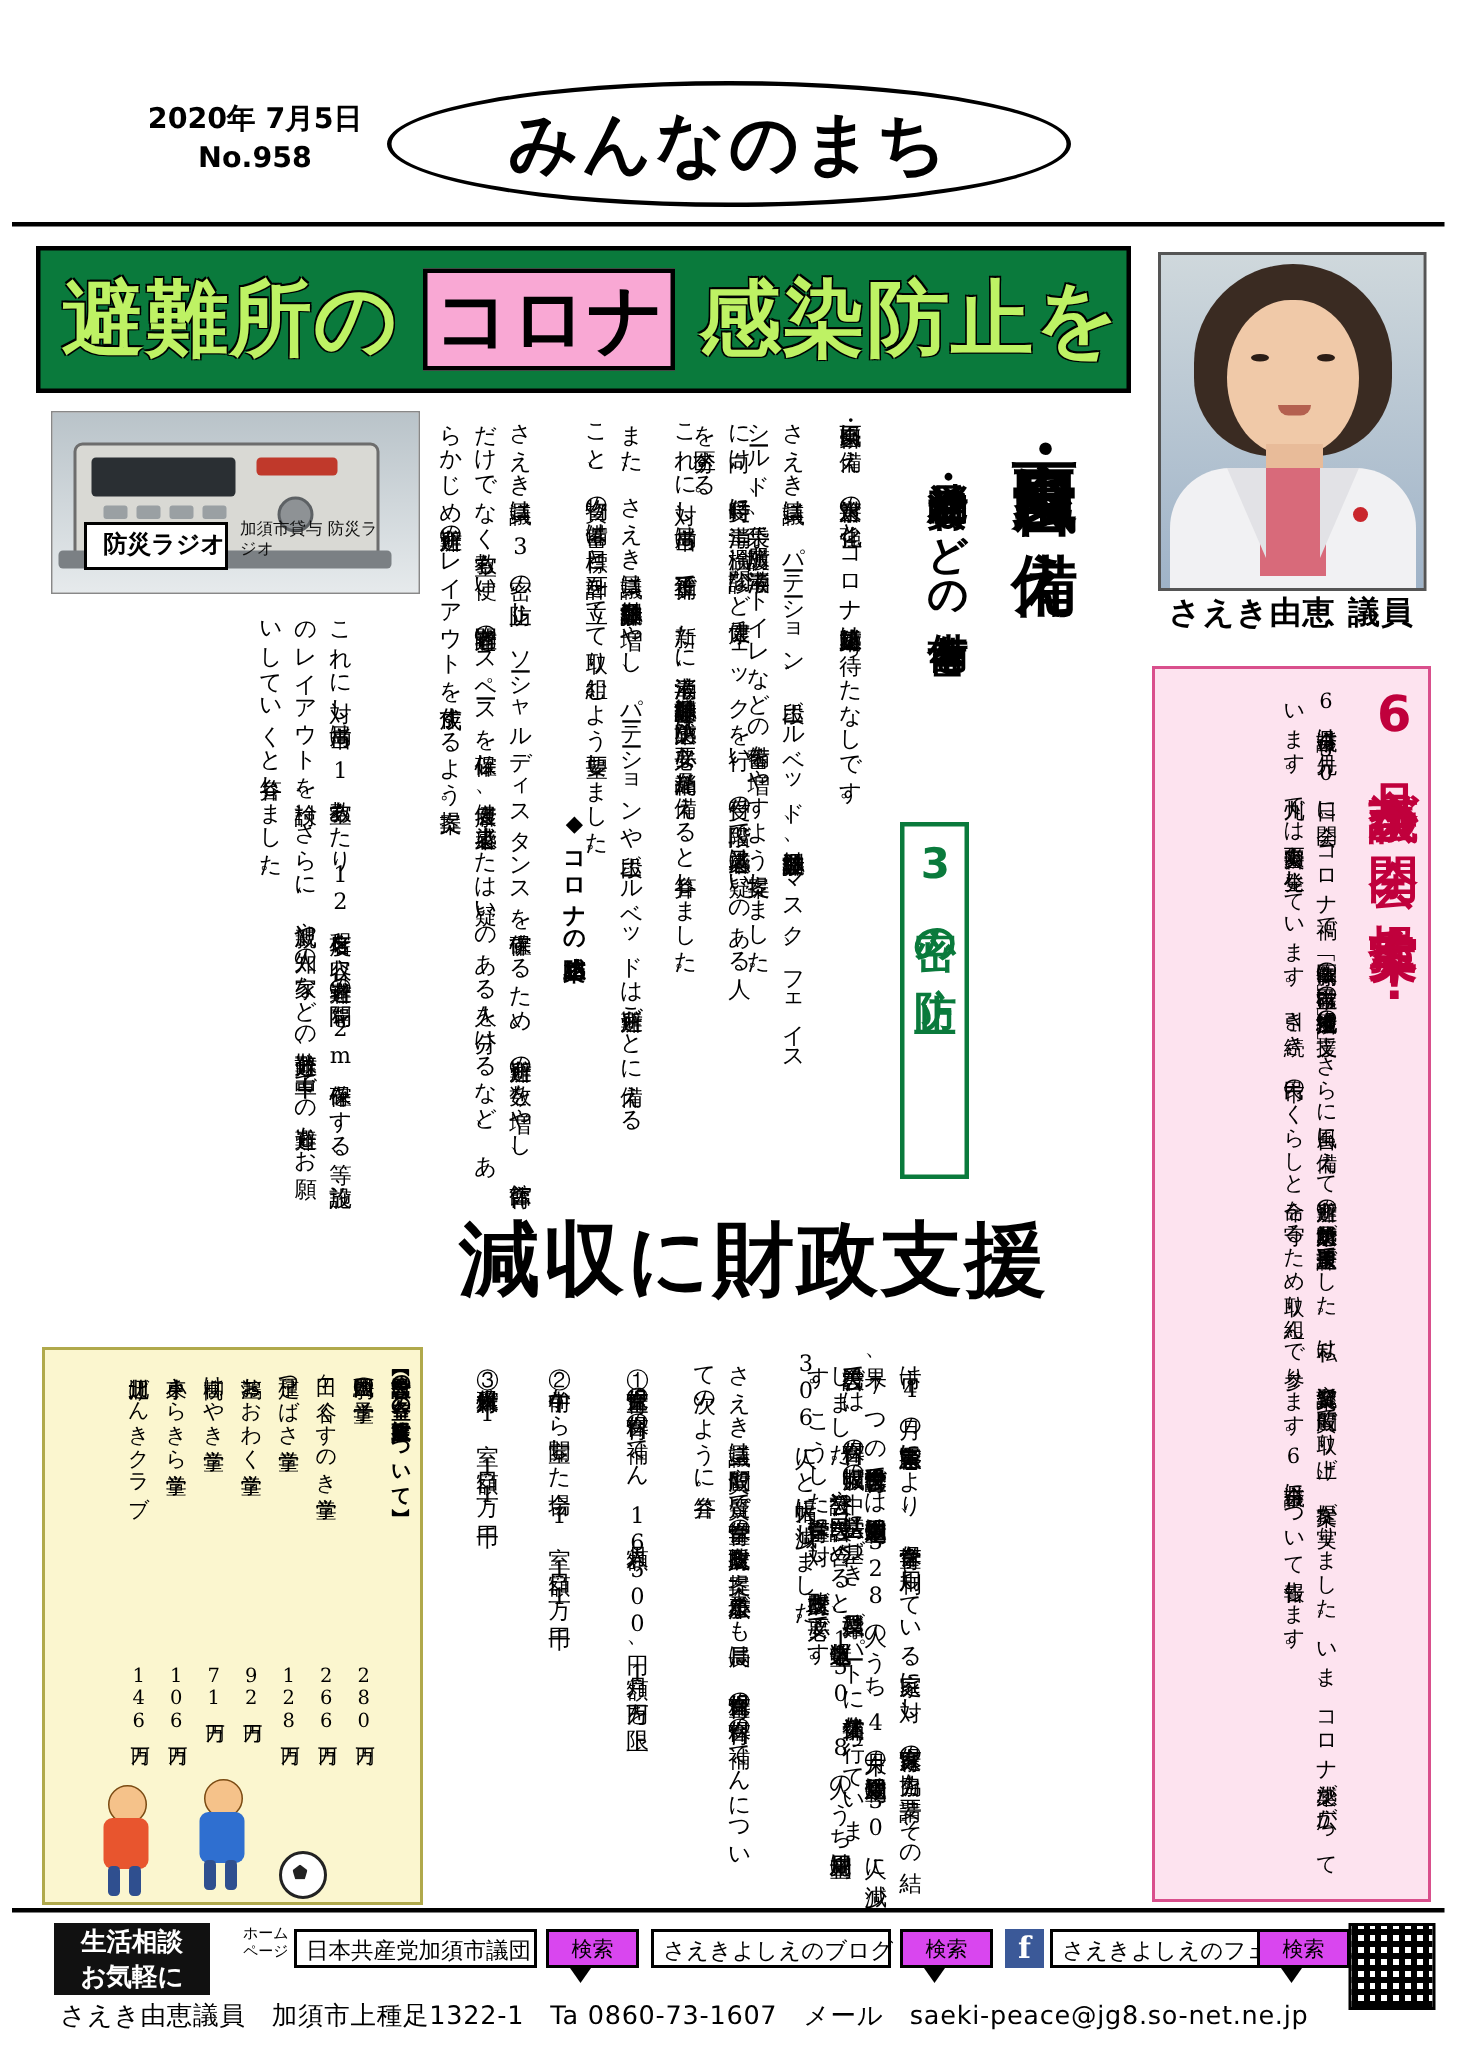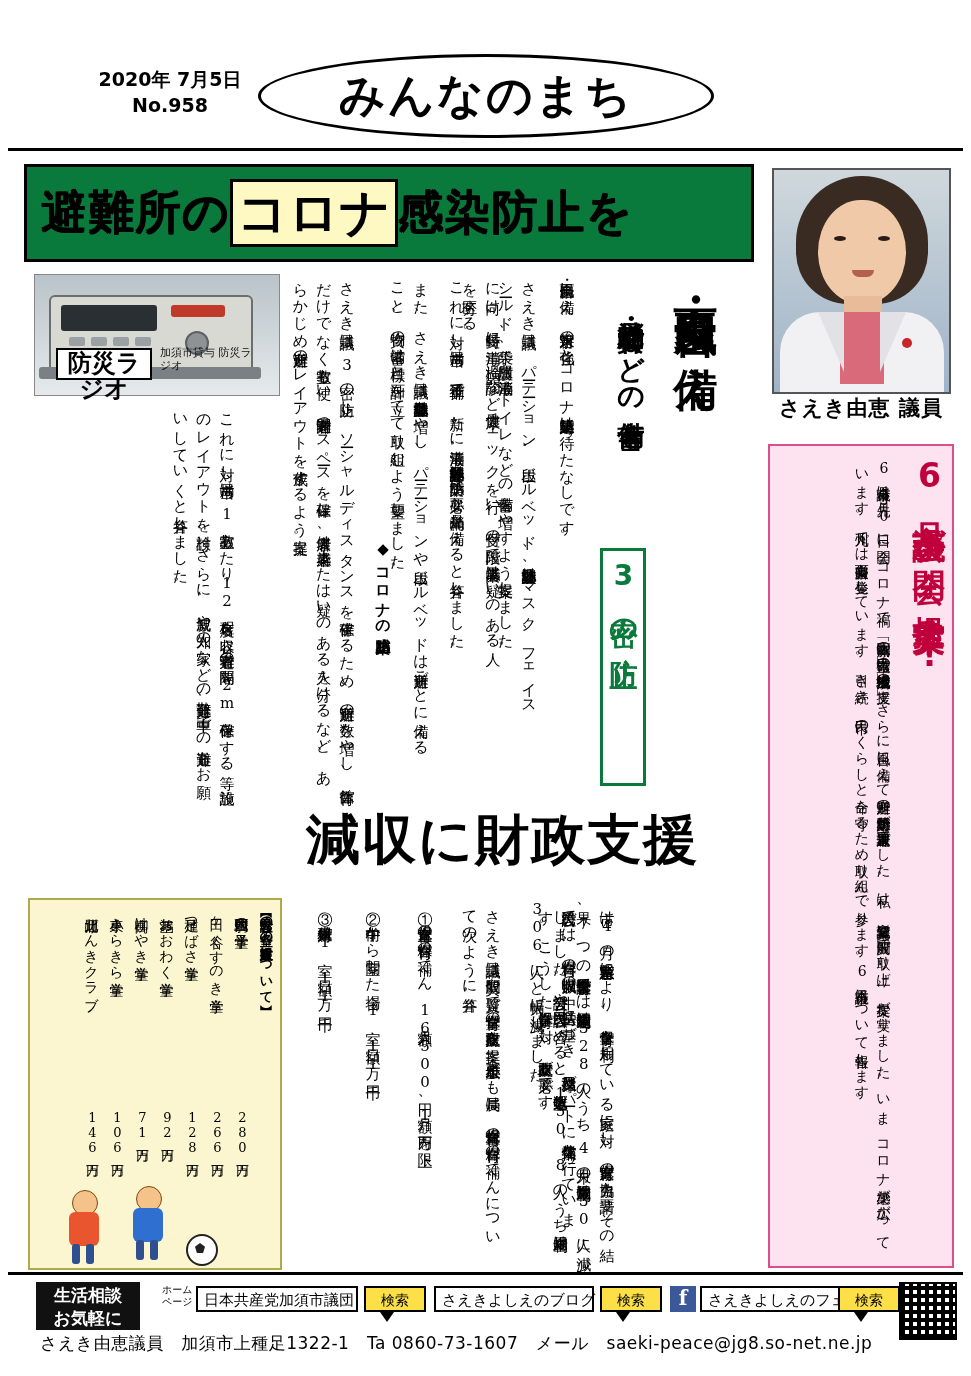--- a/index.html
+++ b/index.html
@@ -26,25 +26,25 @@
   .publisher{position:absolute;right:18px;top:64px;text-align:right;font-size:17px;line-height:26px;}
 
   .rule-top{position:absolute;left:8px;top:148px;width:955px;height:3px;background:#000;}
 
   
   .head1{
     position:absolute;left:24px;top:164px;width:730px;height:98px;
     background:#0a7a3c;border:3px solid #000;
     display:flex;align-items:center;padding-left:14px;box-sizing:border-box;
   }
-  .head1 .w{color:#000000;font-size:46px;font-weight:normal;letter-spacing:1px;
+  .head1 .w{color:#bef264;font-size:55px;font-weight:bold;letter-spacing:1px;
      text-shadow:-1px -1px 0 #000,1px -1px 0 #000,-1px 1px 0 #000,1px 1px 0 #000;}
   .head1 .boxed{
-     display:inline-block;background:#fef9c3;color:#000;border:3px solid #000;
-     font-size:50px;font-weight:bold;padding:0 4px;margin:0 0;line-height:62px;text-shadow:none;
+     display:inline-block;background:#f9a8d4;color:#000;border:3px solid #000;
+     font-size:50px;font-weight:bold;padding:0 4px;margin:0 16px;line-height:62px;text-shadow:none;
   }
 
   
   .person-photo{
     position:absolute;left:772px;top:168px;width:175px;height:222px;
     border:2px solid #555;overflow:hidden;
     background:linear-gradient(#cfd8dc,#9fb3c8);
   }
   .pp-hair{position:absolute;left:22px;top:6px;width:132px;height:128px;border-radius:66px 66px 52px 52px;background:#3a2b22;}
   .pp-face{position:absolute;left:44px;top:30px;width:88px;height:104px;border-radius:44px/54px;background:#f0c9a8;}
@@ -65,21 +65,21 @@
     background:linear-gradient(#b9c3c9,#e6eaec);overflow:hidden;
   }
   .rp-body{position:absolute;left:14px;top:20px;width:200px;height:74px;background:#d9d9d4;border:2px solid #6d6d6d;border-radius:6px;}
   .rp-screen{position:absolute;left:26px;top:30px;width:96px;height:26px;background:#2a2f33;border-radius:3px;}
   .rp-red{position:absolute;left:136px;top:30px;width:54px;height:12px;background:#c0392b;border-radius:3px;}
   .rp-knob{position:absolute;left:150px;top:56px;width:20px;height:20px;border-radius:50%;background:#8e9295;border:2px solid #5d6164;}
   .rp-btn{position:absolute;top:62px;width:16px;height:9px;background:#9aa0a3;border-radius:2px;}
   .rp-base{position:absolute;left:4px;top:92px;width:222px;height:12px;background:#7b8084;border-radius:3px;}
   .radio-label{
     position:absolute;left:56px;top:348px;width:92px;height:28px;background:#fff;border:2px solid #000;
-    font-size:24px;font-weight:bold;text-align:center;line-height:26px;
+    font-size:16px;font-weight:bold;text-align:right;line-height:26px;
   }
   .radio-label2{position:absolute;left:160px;top:346px;width:100px;font-size:11px;line-height:13px;color:#111;}
 
   
   .vhead-main{
     position:absolute;left:656px;top:272px;height:468px;width:62px;
     writing-mode:vertical-rl;text-orientation:upright;
     font-size:44px;font-weight:bold;line-height:1.02;letter-spacing:2px;
     font-family:"DejaVu Sans","Liberation Sans",sans-serif;
   }
@@ -167,21 +167,21 @@
   .f-badge{
     position:absolute;left:36px;top:6px;width:104px;height:48px;background:#111;color:#fff;
     font-size:17px;font-weight:bold;text-align:center;line-height:23px;padding-top:2px;box-sizing:border-box;
   }
   .f-hp{position:absolute;left:162px;top:8px;width:46px;font-size:10px;line-height:12px;}
   .f-field{
     position:absolute;top:10px;height:26px;border:2px solid #000;background:#fff;
     font-size:15px;line-height:24px;padding:0 6px;box-sizing:border-box;white-space:nowrap;
   }
   .f-search{
-    position:absolute;top:10px;height:26px;border:2px solid #000;background:#fde047;
+    position:absolute;top:10px;height:26px;border:2px solid #000;background:#d946ef;
     font-size:14px;line-height:24px;text-align:center;box-sizing:border-box;width:62px;
   }
   .fb-icon{position:absolute;top:10px;width:26px;height:26px;background:#3b5998;color:#fff;
     font-size:20px;font-weight:bold;text-align:center;line-height:25px;font-family:"DejaVu Serif",serif;}
   .f-contact{position:absolute;left:40px;top:56px;font-size:17px;letter-spacing:0.5px;}
   .qr{position:absolute;right:14px;top:6px;width:54px;height:54px;background:
     repeating-linear-gradient(90deg,#000 0 4px,#fff 4px 8px),
     repeating-linear-gradient(0deg,#000 0 4px,transparent 4px 8px);
     background-blend-mode:multiply;border:2px solid #000;}
   .arrow{position:absolute;width:0;height:0;border-left:7px solid transparent;border-right:7px solid transparent;border-top:10px solid #000;top:36px;}

